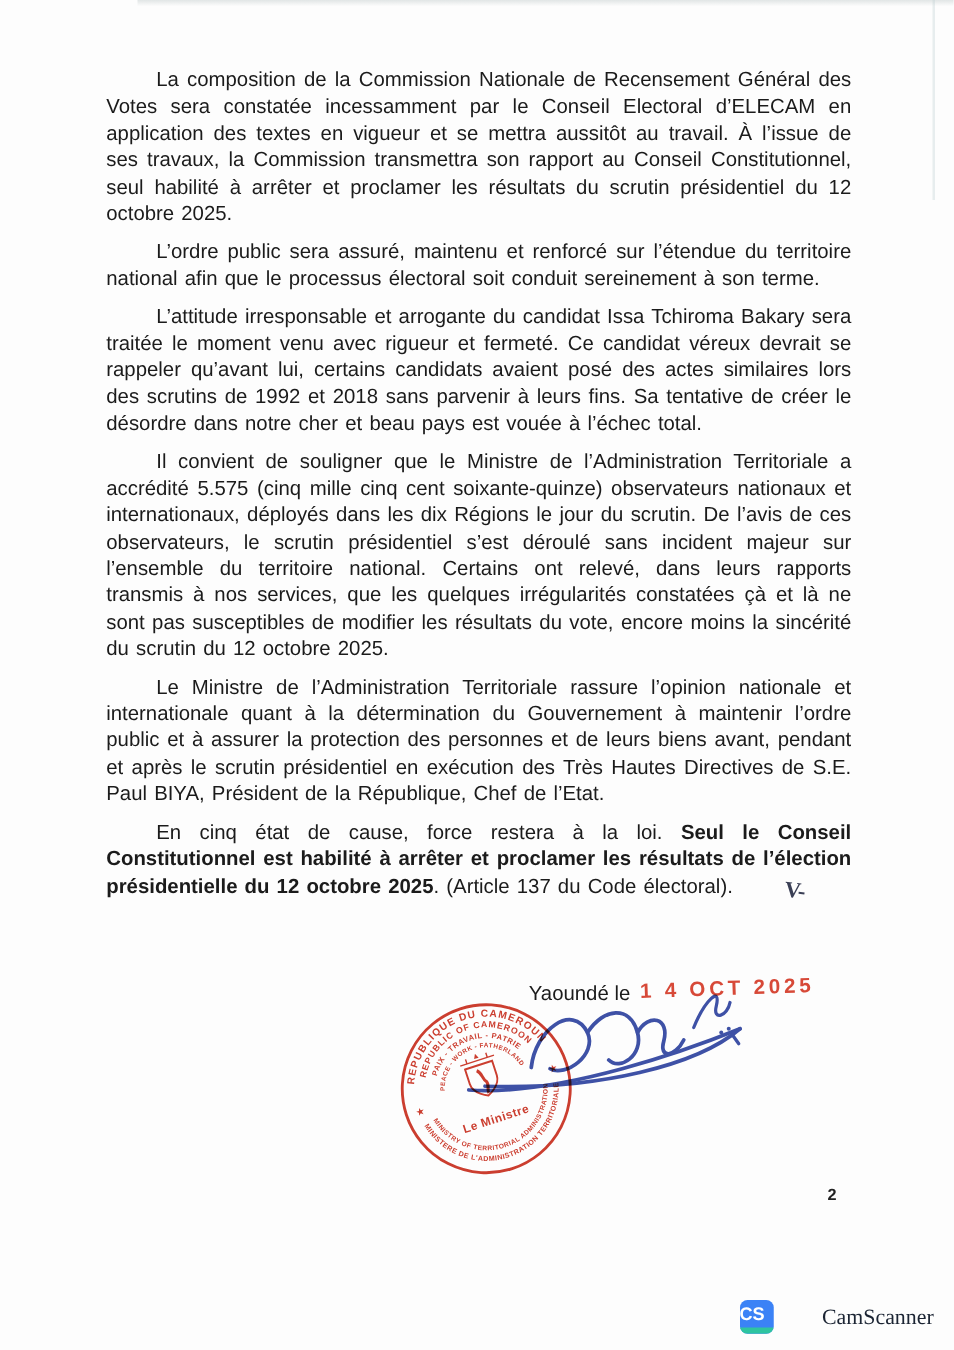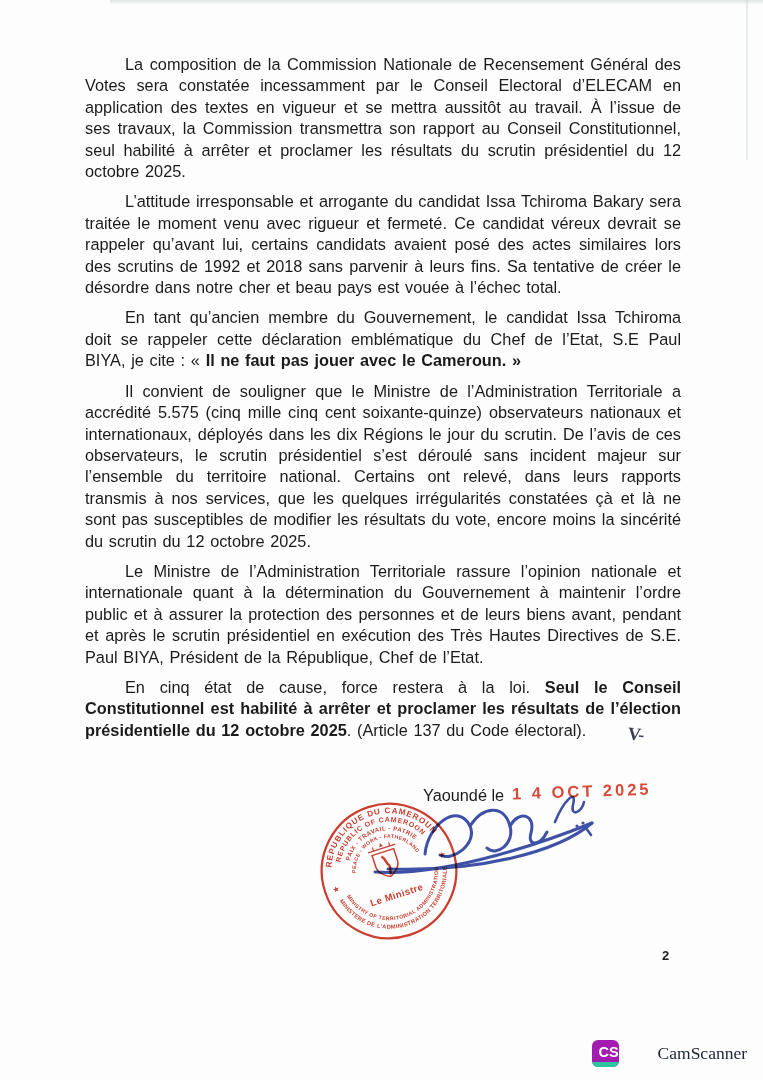--- a/index.html
+++ b/index.html
@@ -66,21 +66,21 @@
   .page-number{
     position:absolute;left:662px;top:948px;
     font-weight:bold;font-size:13px;color:#222;
   }
   .watermark{
     position:absolute;right:16px;bottom:13px;
     display:flex;align-items:center;gap:7px;
   }
   .cs-logo{
     width:27px;height:27px;border-radius:6px;position:relative;
-    background:#a21caf;display:flex;align-items:center;justify-content:flex-end;
+    background:#3b82f6;display:flex;align-items:center;justify-content:flex-start;
     overflow:hidden;
   }
   .cs-logo::after{
     content:"";position:absolute;left:0;right:0;bottom:0;height:5px;
     background:#2ec4a0;
   }
   .cs-logo span{
     color:#fff;font-weight:bold;font-size:14.5px;margin-top:-3px;
     font-family:"Liberation Sans",sans-serif;
   }
@@ -91,22 +91,22 @@
   svg text{font-family:"Liberation Sans",sans-serif;}
 </style>
 </head>
 <body>
 
 <div class="scan-edge-top"></div>
 <div class="scan-edge-right"></div>
 
 <div class="doc-body">
     <p><span>La composition de la Commission Nationale de Recensement Général des Votes sera constatée incessamment par le Conseil Electoral d’ELECAM en application des textes en vigueur et se mettra aussitôt au travail. À l’issue de ses travaux, la Commission transmettra son rapport au Conseil Constitutionnel, seul habilité à arrêter et proclamer les résultats du scrutin présidentiel du 12 octobre 2025.</span></p>
+    <p><span>L’ordre public sera assuré, maintenu et renforcé sur l’étendue du territoire national afin que le processus électoral soit conduit sereinement à son terme.</span></p>
     <p><span>L’attitude irresponsable et arrogante du candidat Issa Tchiroma Bakary sera traitée le moment venu avec rigueur et fermeté. Ce candidat véreux devrait se rappeler qu’avant lui, certains candidats avaient posé des actes similaires lors des scrutins de 1992 et 2018 sans parvenir à leurs fins. Sa tentative de créer le désordre dans notre cher et beau pays est vouée à l’échec total.</span></p>
-    <p style="margin-top: 4px;"><span>En tant qu’ancien membre du Gouvernement, le candidat Issa Tchiroma doit se rappeler cette déclaration emblématique du Chef de l’Etat, S.E Paul BIYA, je cite : « </span><span class="b">Il ne faut pas jouer avec le Cameroun. »</span></p>
     <p style="margin-top: 6px;"><span>Il convient de souligner que le Ministre de l’Administration Territoriale a accrédité 5.575 (cinq mille cinq cent soixante-quinze) observateurs nationaux et internationaux, déployés dans les dix Régions le jour du scrutin. De l’avis de ces observateurs, le scrutin présidentiel s’est déroulé sans incident majeur sur l’ensemble du territoire national. Certains ont relevé, dans leurs rapports transmis à nos services, que les quelques irrégularités constatées çà et là ne sont pas susceptibles de modifier les résultats du vote, encore moins la sincérité du scrutin du 12 octobre 2025.</span></p>
     <p><span>Le Ministre de l’Administration Territoriale rassure l’opinion nationale et internationale quant à la détermination du Gouvernement à maintenir l’ordre public et à assurer la protection des personnes et de leurs biens avant, pendant et après le scrutin présidentiel en exécution des Très Hautes Directives de S.E. Paul BIYA, Président de la République, Chef de l’Etat.</span></p>
     <p style="margin-top: 8px;"><span>En cinq état de cause, force restera à la loi. </span><span class="b">Seul le Conseil Constitutionnel est habilité à arrêter et proclamer les résultats de l’élection présidentielle du 12 octobre 2025</span><span>. (Article 137 du Code électoral).</span><span class="handmark">V-</span></p>
   </div>
 
 <div class="signature-block">
 
   <div class="place-date">Yaoundé le</div>
 
   <div class="date-stamp">1 4 OCT 2025</div>

